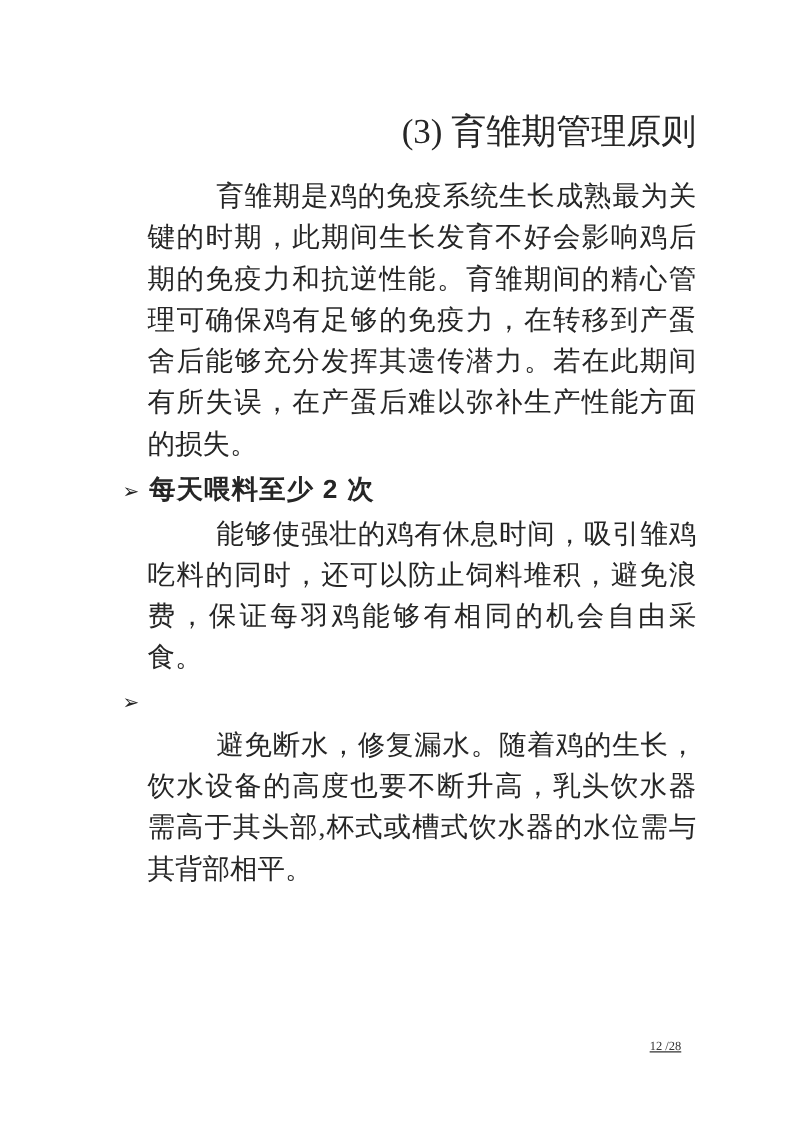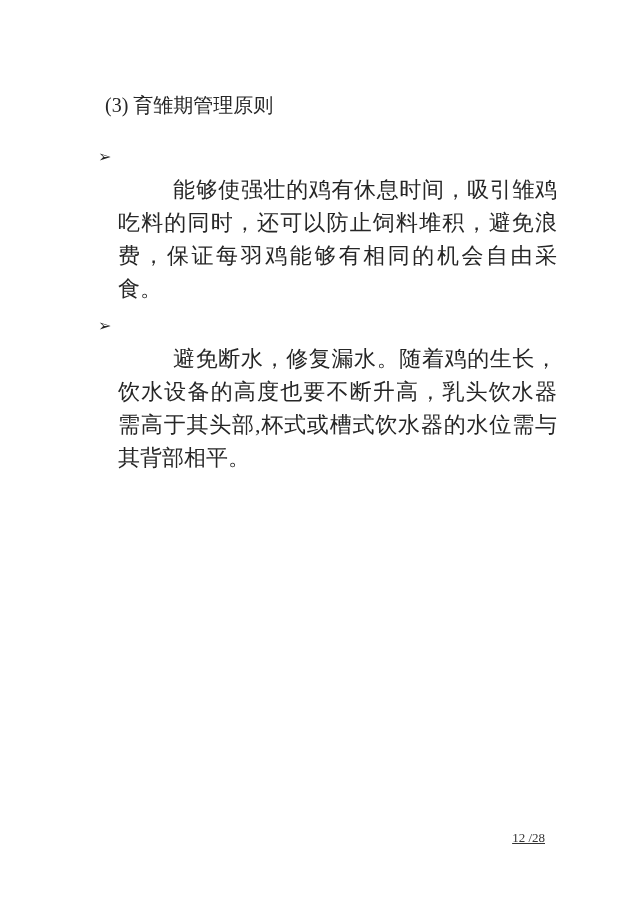--- a/index.html
+++ b/index.html
@@ -32,23 +32,24 @@
     margin: 0;
     padding-left: 20px;
     text-align: justify;
     text-align-last: left;
   }
   p.first-indent {
     text-indent: 55px;
   }
   .section-heading {
     margin: 14px 0 18px 7px;
-    font-size: 20px;
+    font-size: 28px;
     font-weight: normal;
     line-height: 33px;
+    text-align: right;
   }
   .bullet-row {
     display: flex;
     align-items: baseline;
     margin: 4px 0 0 0;
     font-family: "Liberation Sans", "DejaVu Sans", sans-serif;
     font-weight: bold;
     font-size: 21px;
     line-height: 33px;
     letter-spacing: 1px;
@@ -57,39 +58,41 @@
     font-size: 16px;
     margin-right: 8px;
     font-weight: normal;
     flex: 0 0 auto;
     letter-spacing: 0;
   }
   .page-number {
     position: absolute;
     top: 829px;
     right: 95px;
-    font-size: 13px;
+    font-size: 10px;
     line-height: 18px;
     color: #333333;
     font-family: "Liberation Serif", "DejaVu Serif", serif;
     text-decoration: underline;
   }
 </style>
 </head>
 <body>
 
 <div class="page">
   <div class="content">
 
 
     <h3 class="section-heading">(3) 育雏期管理原则</h3>
 
+    <p class="body-para first-indent">育雏期是鸡的免疫系统生长成熟最为关键的时期，此期间生长发育不好会影响鸡后期的免疫力和抗逆性能。育雏期间的精心管理可确保鸡有足够的免疫力，在转移到产蛋舍后能够充分发挥其遗传潜力。若在此期间有所失误，在产蛋后难以弥补生产性能方面的损失。</p>
 
     <div class="bullet-row">
       <span class="arrow">➢</span>
+      <span>每天喂料至少 2 次</span>
     </div>
     <p class="body-para first-indent">能够使强壮的鸡有休息时间，吸引雏鸡吃料的同时，还可以防止饲料堆积，避免浪费，保证每羽鸡能够有相同的机会自由采食。</p>
 
     <div class="bullet-row">
       <span class="arrow">➢</span>
     </div>
     <p class="body-para first-indent">避免断水，修复漏水。随着鸡的生长，饮水设备的高度也要不断升高，乳头饮水器需高于其头部,杯式或槽式饮水器的水位需与其背部相平。</p>
 
   </div>
 

